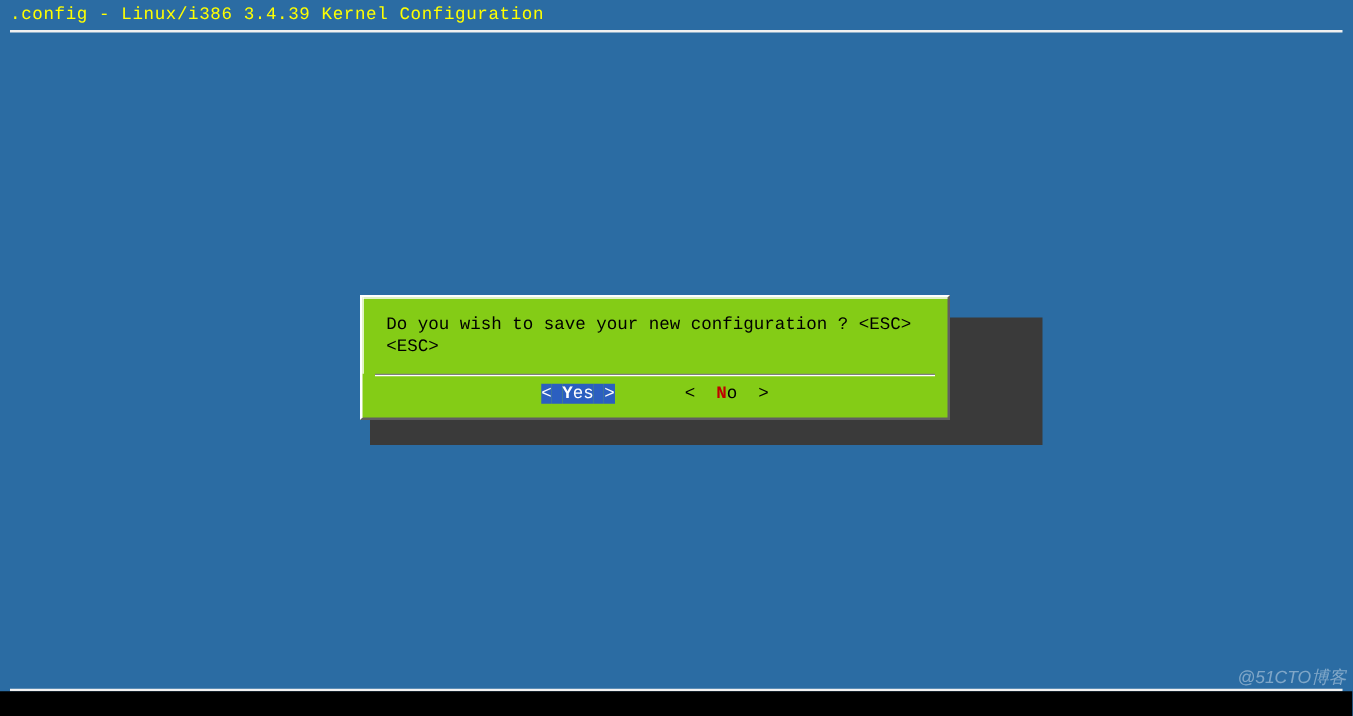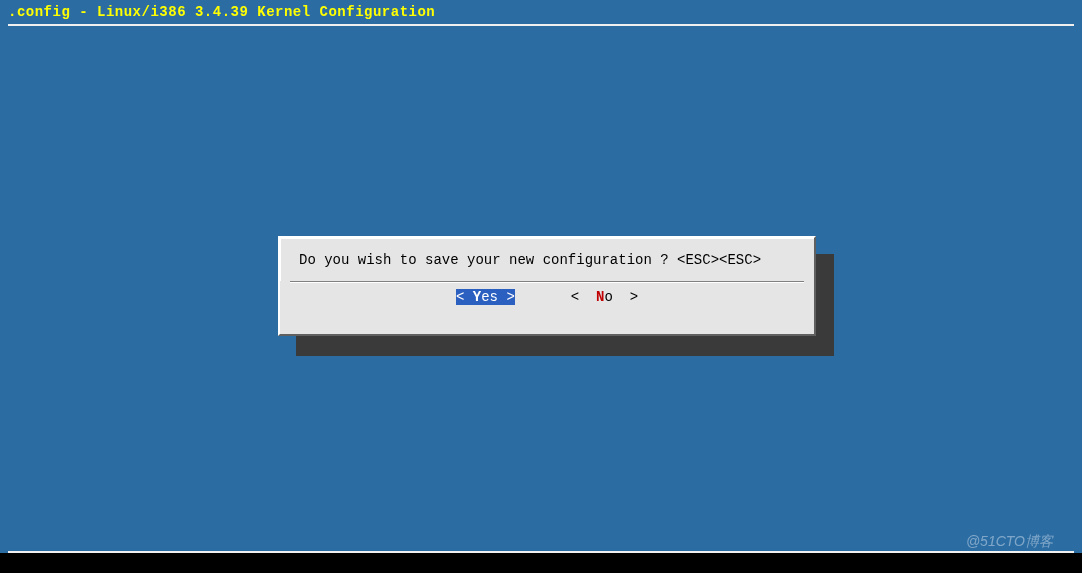--- a/index.html
+++ b/index.html
@@ -11,44 +11,44 @@
       width: 1082px;
       height: 573px;
       background: #2b6ca3;
       font-family: "Courier New", monospace;
       font-size: 14px;
       position: relative;
       overflow: hidden;
     }
     .title-bar {
       color: #ffff00;
-      font-weight: bold;
+      font-weight: normal;
       padding: 4px 8px;
       letter-spacing: 0.5px;
     }
     .horizontal-rule {
       height: 2px;
       background: #f0f0f0;
       margin: 0 8px 0 8px;
     }
     .dialog-shadow {
       position: absolute;
       left: 296px;
       top: 254px;
       width: 538px;
       height: 102px;
       background: #3a3a3a;
     }
     .dialog-box {
       position: absolute;
-      left: 278px;
+      left: 288px;
       top: 236px;
-      width: 538px;
+      width: 472px;
       height: 100px;
-      background: #e5e5e5;
+      background: #84cc16;
       border-top: 2px solid #ffffff;
       border-left: 2px solid #ffffff;
       border-right: 2px solid #606060;
       border-bottom: 2px solid #606060;
     }
     .dialog-message {
       padding: 12px 18px;
       color: #000000;
       line-height: 1.3;
       border-top: 1px solid #ffffff;
@@ -104,21 +104,21 @@
       height: 2px;
       background: #f0f0f0;
       margin: 0 8px;
     }
     .black-strip {
       height: 20px;
       background: #000000;
     }
     .watermark {
       position: absolute;
-      right: 29px;
+      right: 5px;
       bottom: 22px;
       color: rgba(255,255,255,0.4);
       font-style: italic;
       font-family: Arial, sans-serif;
       font-size: 14px;
     }
   </style>
 </head>
 <body>
 

